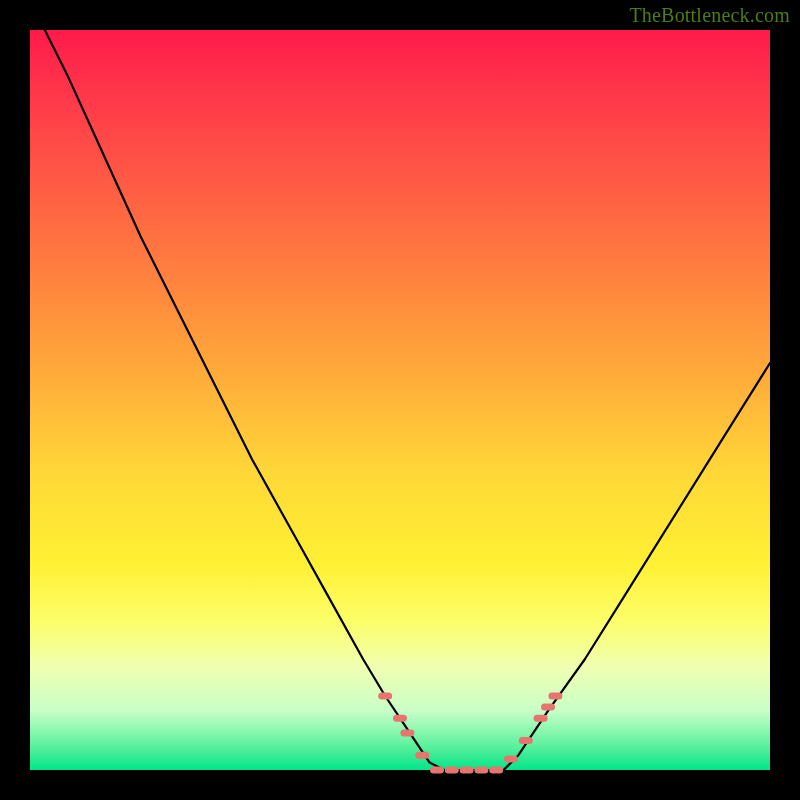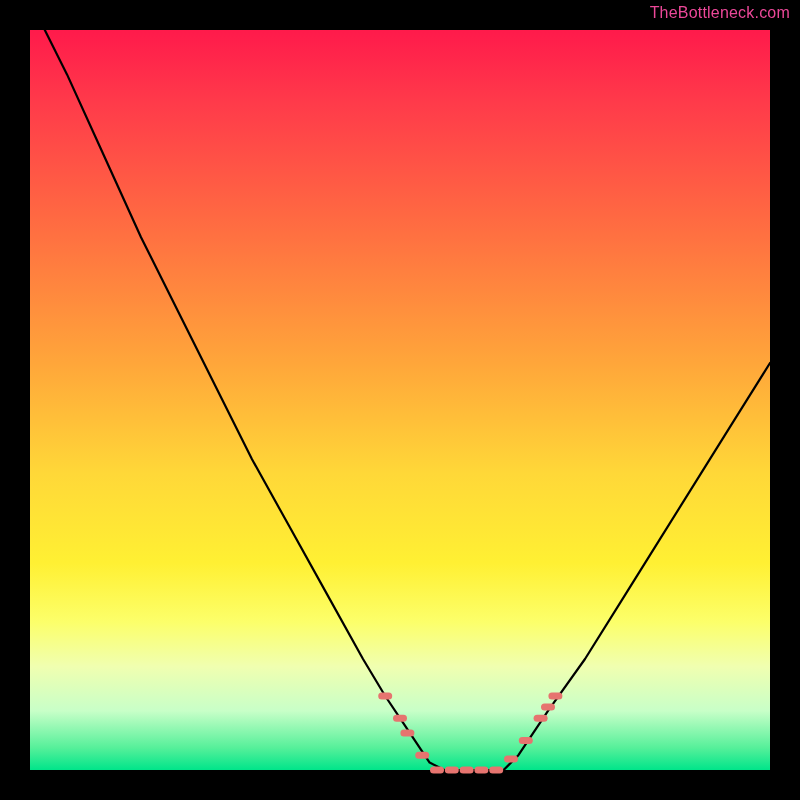--- a/index.html
+++ b/index.html
@@ -36,23 +36,23 @@
       #f0ffb0 86%,
       #c8ffc8 92%,
       #56f09a 97%,
       #00e58a 100%
     );
   }
   .attribution {
     position: absolute;
     top: 4px;
     right: 10px;
-    font-family: Liberation Sans, sans-serif;
-    font-size: 16px;
-    color: #ec4899;
+    font-family: Liberation Serif, serif;
+    font-size: 20px;
+    color: #4d7c0f;
     letter-spacing: 0.2px;
   }
   svg.curve {
     position: absolute;
     left: 0;
     top: 0;
     width: 740px;
     height: 740px;
     overflow: visible;
   }

